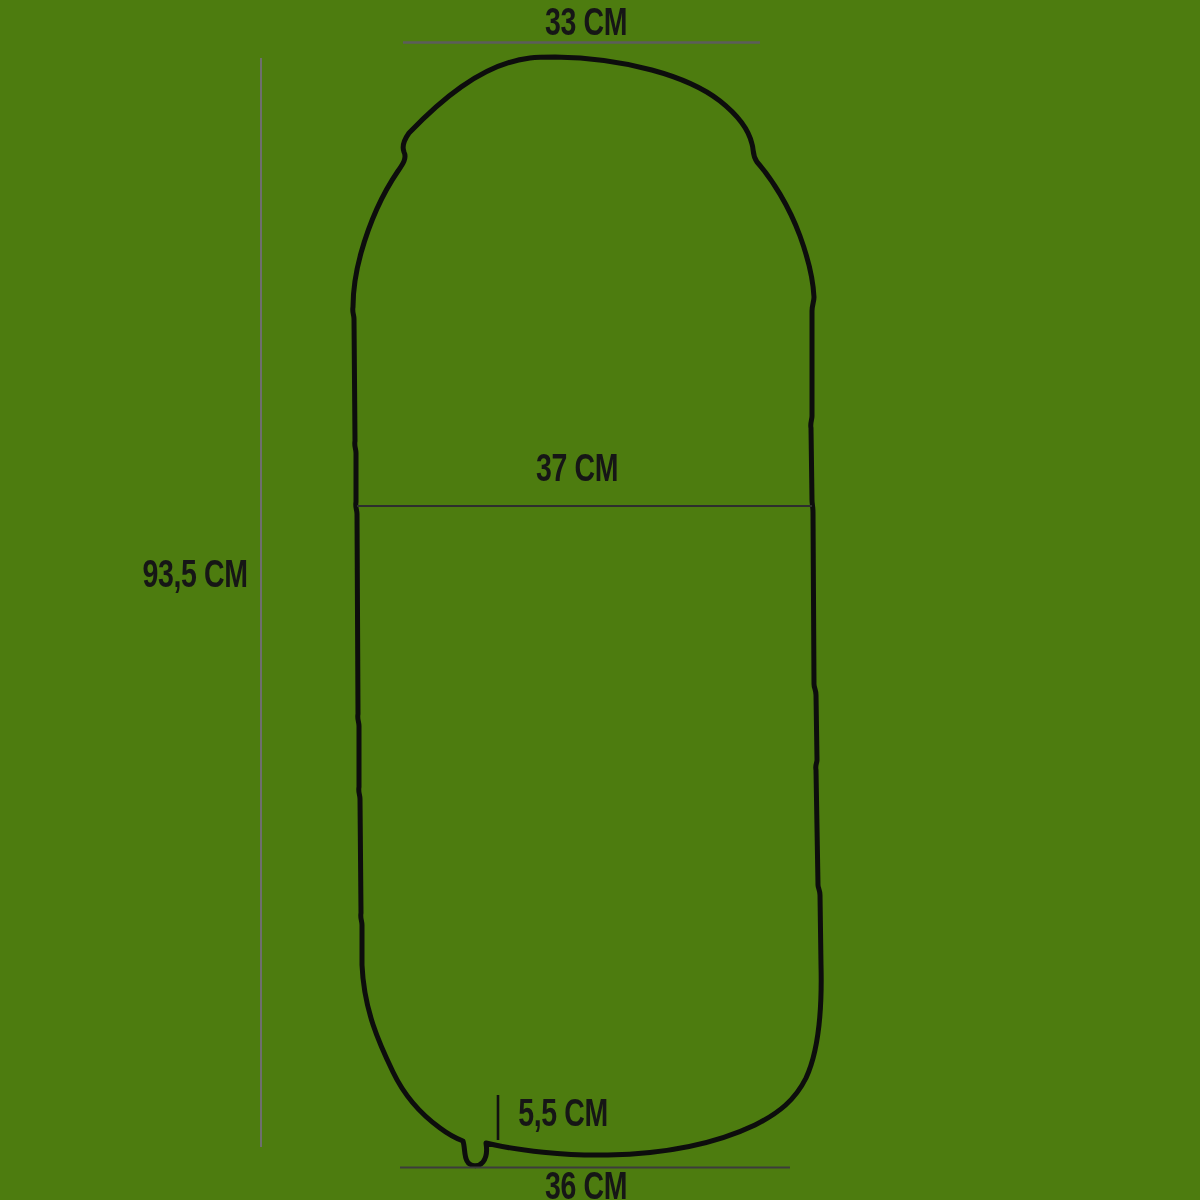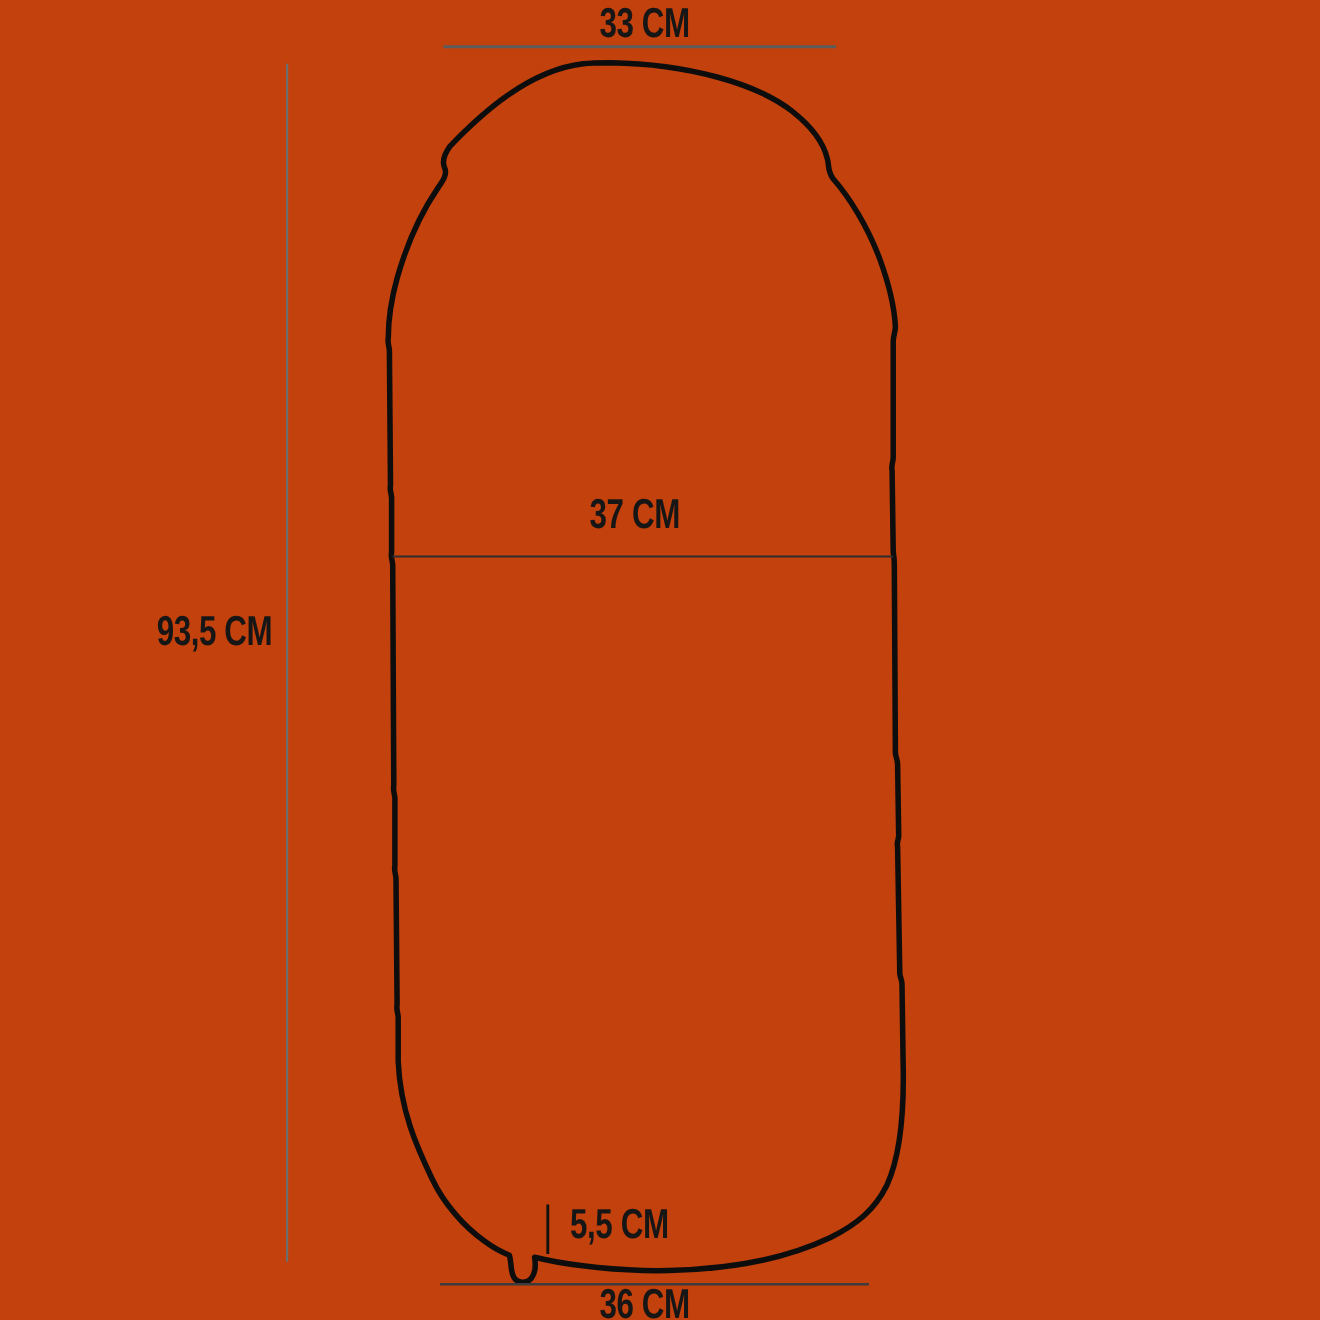--- a/index.html
+++ b/index.html
@@ -4,21 +4,21 @@
 <style>
   html, body {
     margin: 0;
     padding: 0;
     background: #ffffff;
   }
   .canvas {
     position: relative;
     width: 1200px;
     height: 1200px;
-    background: #c2410c;
+    background: #4d7c0f;
     overflow: hidden;
     font-family: "Liberation Sans", sans-serif;
   }
   .diagram-svg {
     position: absolute;
     inset: 0;
     width: 1200px;
     height: 1200px;
   }
   .dim-label {

